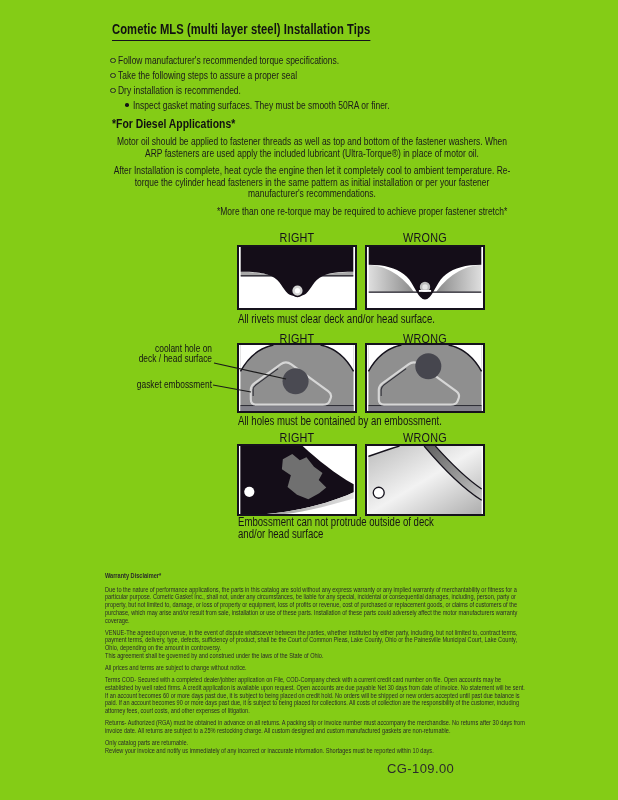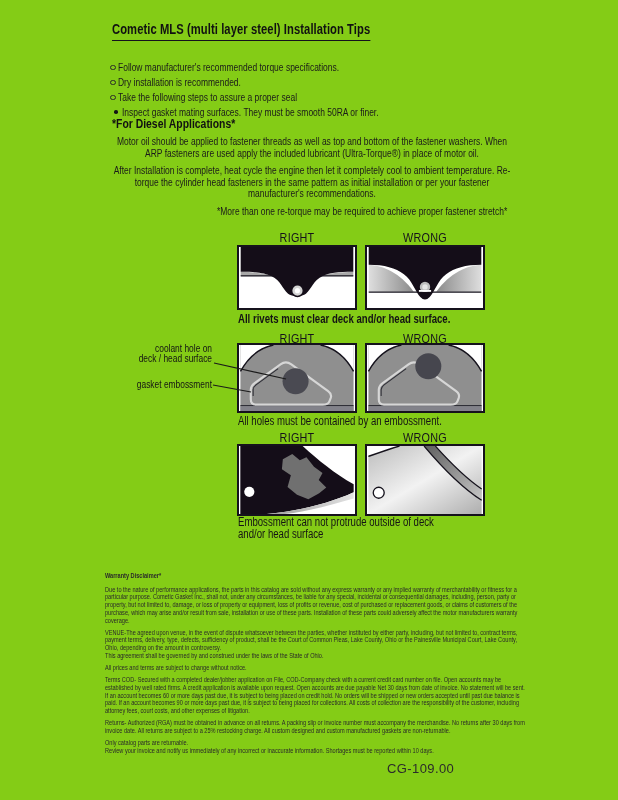--- a/index.html
+++ b/index.html
@@ -8,23 +8,23 @@
   }
   html,body{margin:0;padding:0;background:#ffffff;}
   body{font-family:"Liberation Sans","DejaVu Sans",sans-serif;color:var(--ink);}
   .page{position:relative;width:618px;height:800px;background:#84cc16;overflow:hidden;}
 
   .cond{transform:scaleX(0.8);transform-origin:0 0;display:inline-block;}
 
   .title{position:absolute;left:112px;top:21px;margin:0;font-size:14px;font-weight:bold;
          white-space:nowrap;border-bottom:1.6px solid #15121c;padding-bottom:2.5px;letter-spacing:0.1px;color:#111;}
 
-  .tips{position:absolute;left:110px;top:60px;width:500px;}
+  .tips{position:absolute;left:110px;top:53px;width:500px;}
   .tip-row{position:relative;height:15px;line-height:15px;padding-left:8px;font-size:10.6px;white-space:nowrap;}
-  .tip-row.sub{margin-left:4px;}
+  .tip-row.sub{margin-left:15px;}
   .mk-open{position:absolute;left:0;top:4.5px;width:3.6px;height:3.6px;border:0.9px solid #2a2a2a;border-radius:50%;}
   .mk-fill{position:absolute;left:0;top:5px;width:3.6px;height:3.6px;background:#141414;border-radius:50%;}
 
   .diesel-h{position:absolute;left:112px;top:116px;margin:0;font-size:13px;font-weight:bold;white-space:nowrap;color:#111;}
   .bodyp{position:absolute;left:112px;margin:0;font-size:10.6px;line-height:11.7px;width:500px;text-align:center;}
   .p1{top:136px;}
   .p2{top:165px;}
   .note{top:206px;width:500px;margin-left:36px;}
 
   .dlabel{position:absolute;width:120px;text-align:center;font-size:13.5px;line-height:13px;color:#15121c;
@@ -53,25 +53,25 @@
 
   <h1 class="title cond">Cometic MLS (multi layer steel) Installation Tips</h1>
 
   <div class="tips">
     <div class="tip-row">
       <span class="mk-open"></span>
       <span class="cond">Follow manufacturer's recommended torque specifications.</span>
     </div>
     <div class="tip-row">
       <span class="mk-open"></span>
-      <span class="cond">Dry installation is recommended.</span>
+      <span class="cond">Take the following steps to assure a proper seal</span>
     </div>
     <div class="tip-row">
       <span class="mk-open"></span>
-      <span class="cond">Take the following steps to assure a proper seal</span>
+      <span class="cond">Dry installation is recommended.</span>
     </div>
     <div class="tip-row sub">
       <span class="mk-fill"></span>
       <span class="cond">Inspect gasket mating surfaces.  They must be smooth 50RA or finer.</span>
     </div>
   </div>
 
   <h2 class="diesel-h cond">*For Diesel Applications*</h2>
   <p class="bodyp p1"><span class="cond" style="width:500px">Motor oil should be applied to fastener threads as well as top and bottom of the fastener washers. When ARP fasteners are used apply the included lubricant (Ultra-Torque®) in place of motor oil.</span></p>
   <p class="bodyp p2"><span class="cond" style="width:500px">After Installation is complete, heat cycle the engine then let it completely cool to ambient temperature. Re-torque the cylinder head fasteners in the same pattern as initial installation or per your fastener manufacturer's recommendations.</span></p>
@@ -104,21 +104,21 @@
     <rect width="120" height="65" fill="#ffffff"></rect>
     <path d="M0,19 C16,20 33,27.5 48,47.7 L0,47.7 Z" fill="url(#gwL)"></path>
     <path d="M120,19 C104,20 87,27.5 72,47.7 L120,47.7 Z" fill="url(#gwR)"></path>
     <line x1="0" y1="48" x2="120" y2="48" stroke="#15121c" stroke-width="1.4"></line>
     <path d="M0,0 H120 V19 C103,19 91.5,22.5 82.5,29 C73.5,35.5 70.5,47.5 65,53.2 C61.5,56.8 58.5,56.8 55,53.2 C49.5,47.5 46.5,35.5 37.5,29 C28.5,22.5 17,19 0,19 Z" fill="#140d18"></path>
     <circle cx="60" cy="42.5" r="6.3" fill="#bdbdbd" stroke="#140d18" stroke-width="1.5"></circle>
     <circle cx="60" cy="42.5" r="2.9" fill="#e6e6e6"></circle>
     <line x1="53.5" y1="46.8" x2="66.5" y2="46.8" stroke="#ffffff" stroke-width="2"></line>
   </svg>
 
-  <div class="dcap" style="top:313px;font-weight:bold;"><span class="cond">All rivets must clear deck and/or head surface.</span></div>
+  <div class="dcap" style="top:313px;"><span class="cond">All rivets must clear deck and/or head surface.</span></div>
 
   <div class="dlabel" style="left:237px;top:332px;">RIGHT</div>
   <div class="dlabel" style="left:365px;top:332px;">WRONG</div>
 
   <div class="anno" style="top:344px;">
     <div>coolant hole on</div>
     <div>deck / head surface</div>
   </div>
   <div class="anno" style="top:380px;">
     <div>gasket embossment</div>

